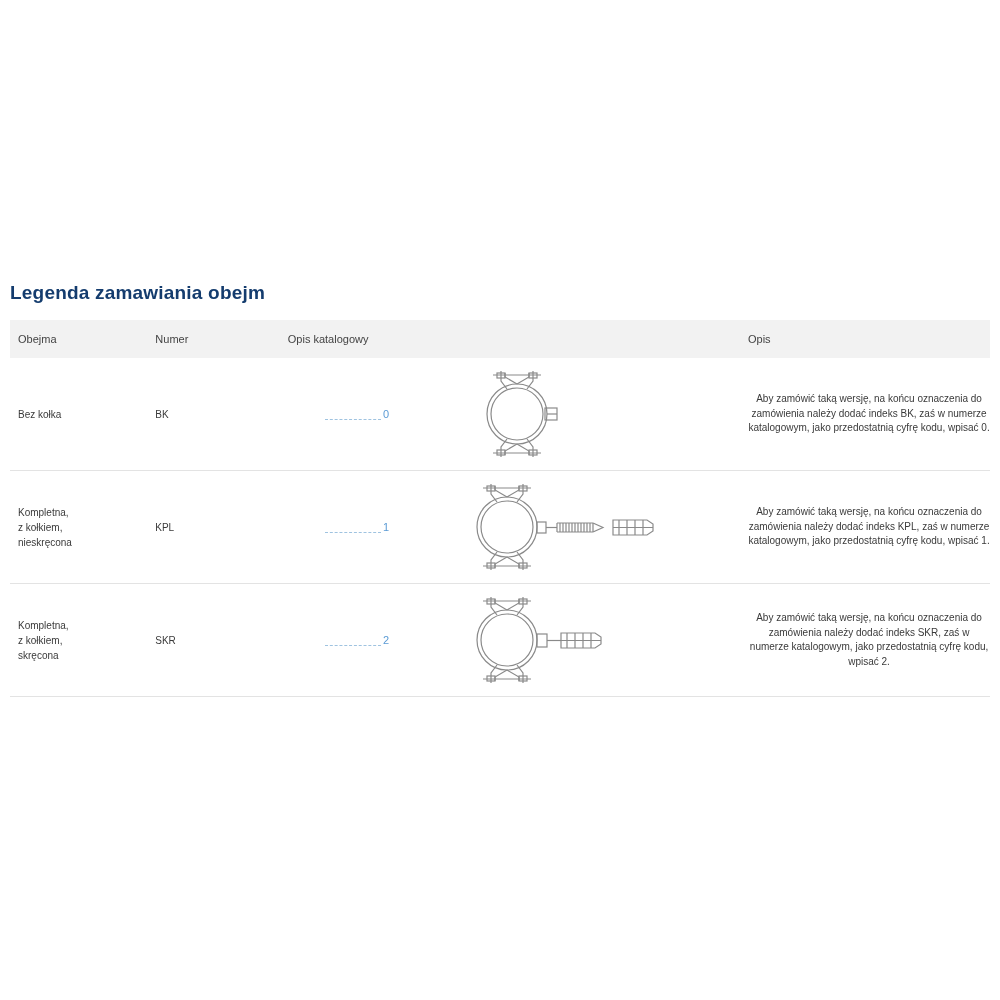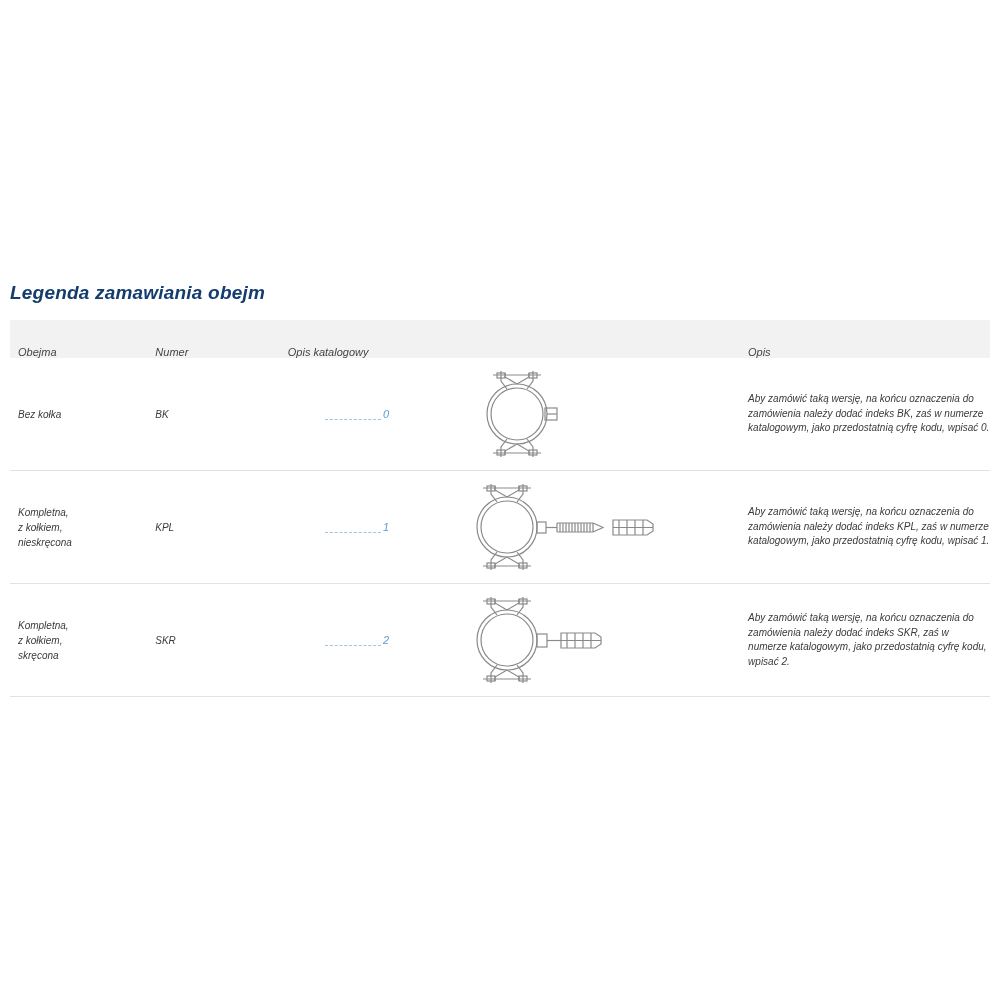--- a/index.html
+++ b/index.html
@@ -10,42 +10,41 @@
     height: 1000px;
     background: #ffffff;
     font-family: "Liberation Sans", sans-serif;
     color: #333333;
   }
   .page {
     position: relative;
     width: 1000px;
     height: 852px;
     background: #ffffff;
-    font-style: italic;
   }
   .title {
     position: absolute;
     left: 10px;
     top: 282px;
     font-size: 19px;
     font-weight: bold;
     color: #143c6e;
     letter-spacing: 0.2px;
   }
   .table {
     position: absolute;
     left: 10px;
     top: 320px;
     width: 980px;
   }
   .thead {
     display: flex;
     background: #f2f2f2;
     height: 38px;
-    align-items: flex-end;
+    align-items: center;
   }
   .th {
     font-size: 11px;
     color: #444444;
     padding-left: 8px;
   }
   .col-1 { width: 140px; }
   .col-2 { width: 135px; }
   .col-3 { width: 180px; }
   .col-4 { width: 270px; }
@@ -84,20 +83,21 @@
     display: flex;
     align-items: center;
     justify-content: flex-start;
     padding-left: 0px;
   }
   .desc {
     font-size: 10px;
     line-height: 1.45;
     color: #3a3a3a;
     padding-left: 8px;
+    text-align: center;
   }
   svg { display: block; }
 </style>
 </head>
 <body>
 
 <div class="page">
 
   <div class="title">Legenda zamawiania obejm</div>
 

